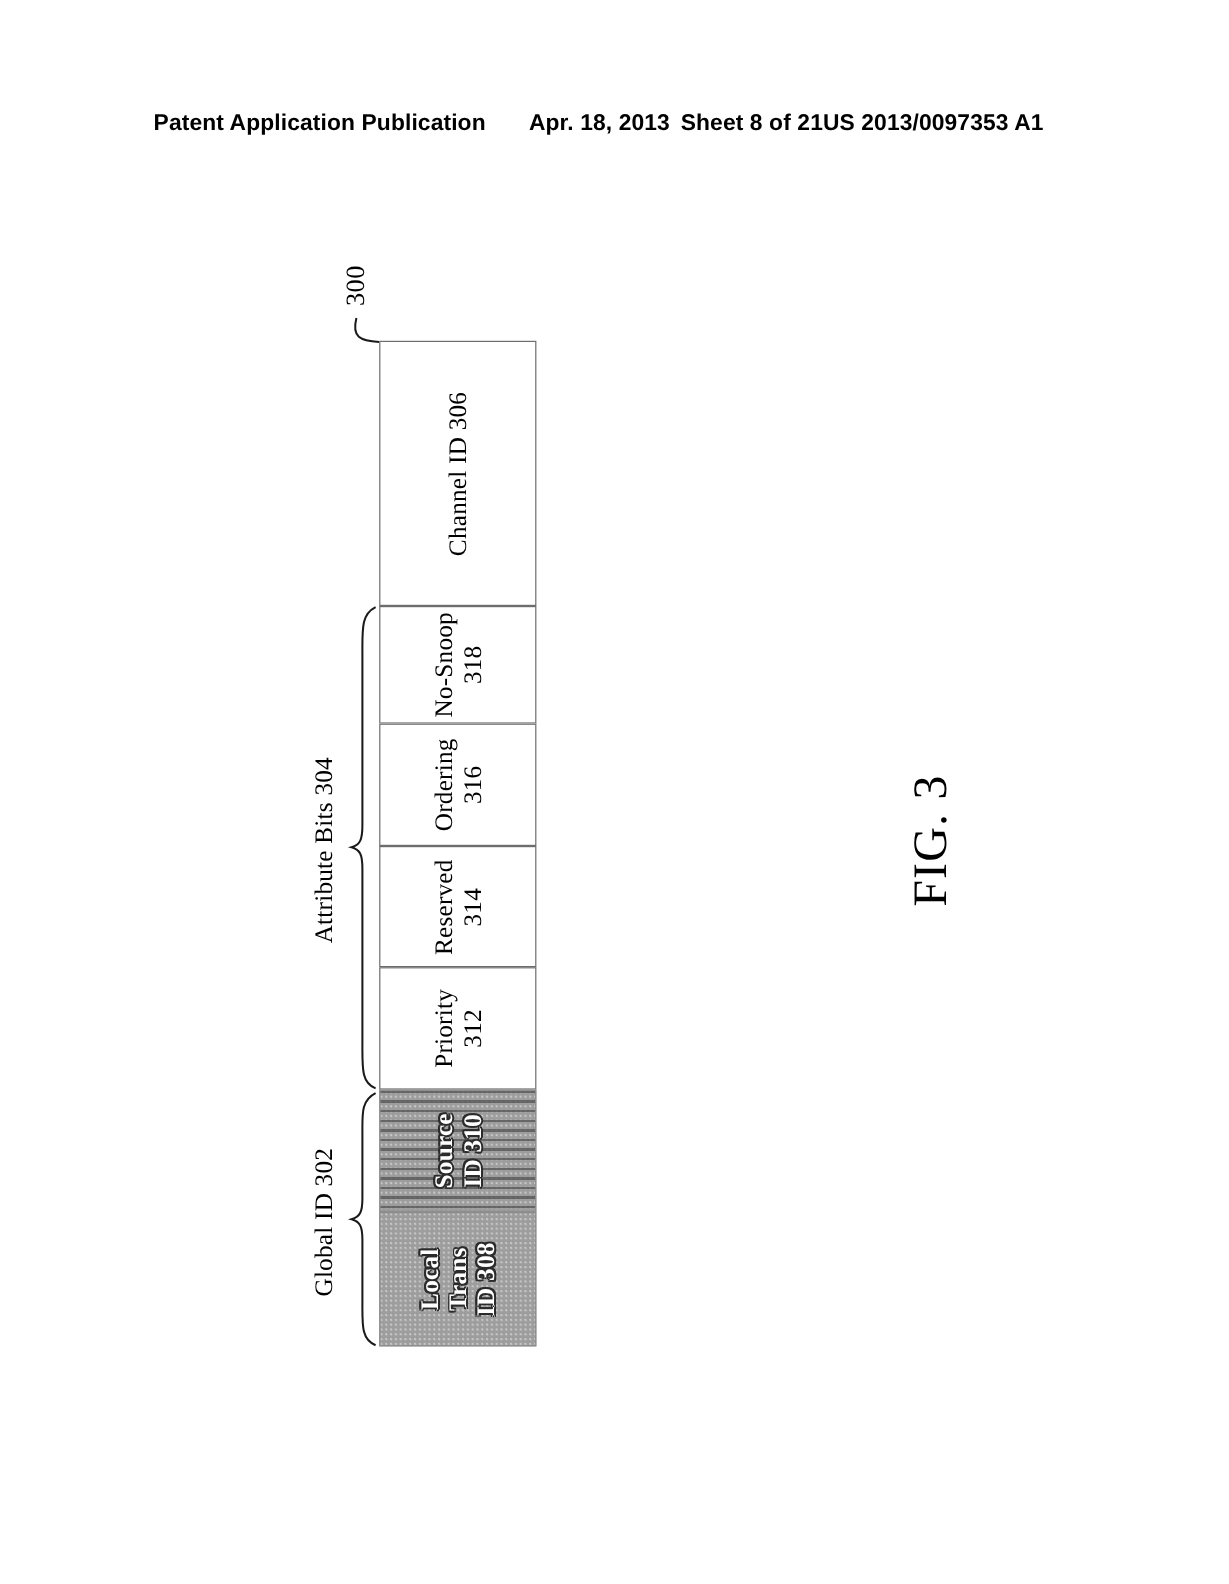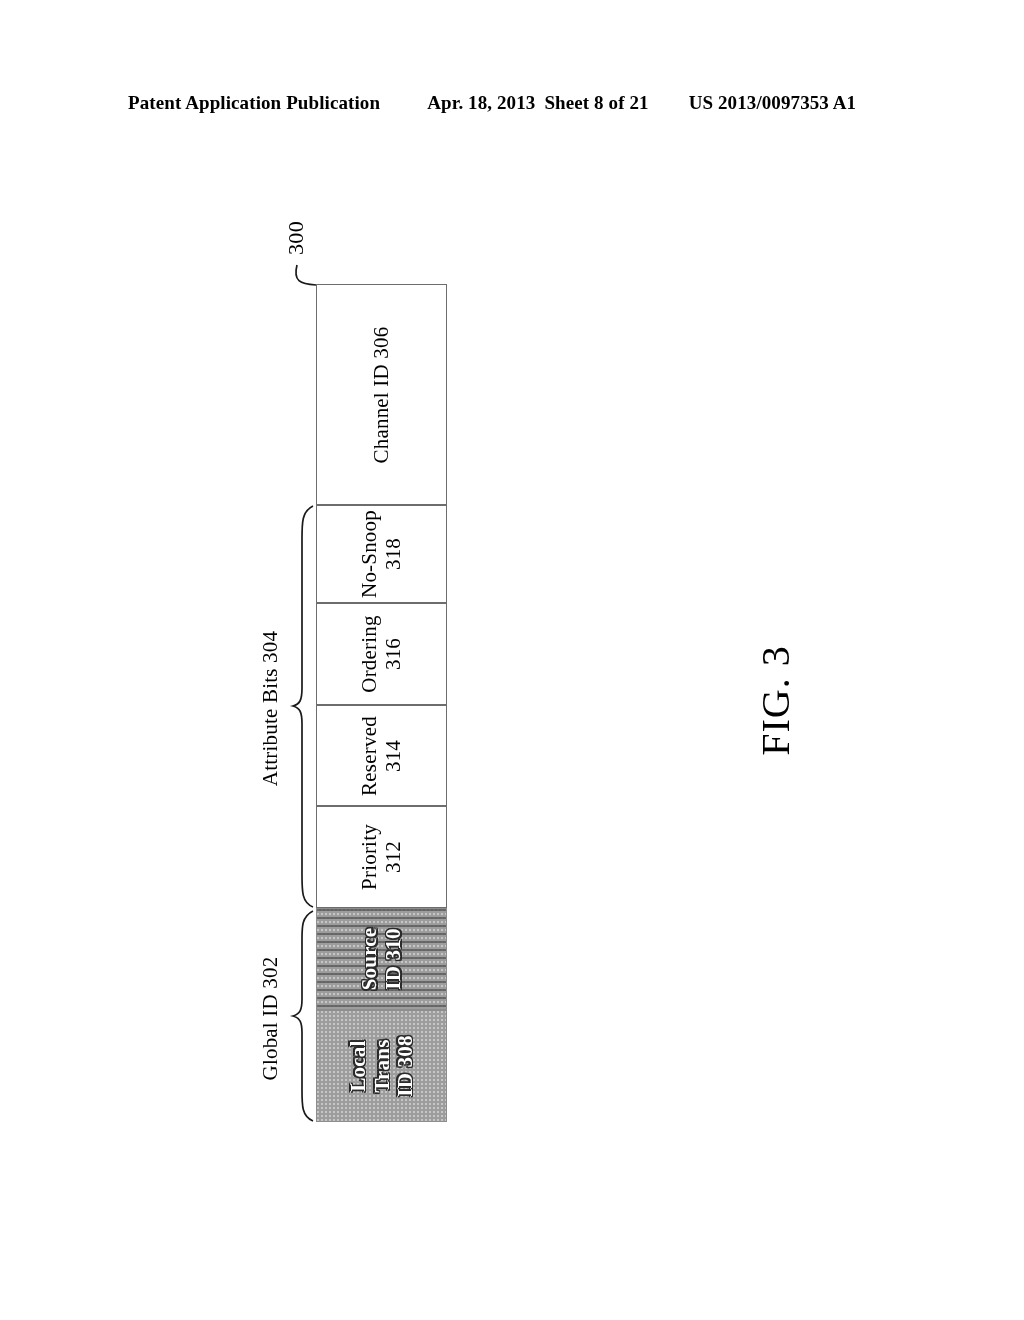--- a/index.html
+++ b/index.html
@@ -16,32 +16,32 @@
     overflow: hidden;
   }
 
   
   #page-header {
     position: absolute;
     top: 92px;
     left: 128px;
     width: 768px;
     height: 26px;
-    font-family: Liberation Serif, serif;
+    font-family: Liberation Sans, sans-serif;
     font-weight: bold;
     font-size: 19px;
     letter-spacing: 0.1px;
     white-space: nowrap;
     display: flex;
     align-items: baseline;
   }
   #page-header .hdr-pub   { }
-  #page-header .hdr-date  { margin-left: 47px; }
+  #page-header .hdr-date  { margin-left: 36px; }
   #page-header .hdr-sheet { margin-left: 9px; }
-  #page-header .hdr-num   { margin-left: 40px; }
+  #page-header .hdr-num   { }
 
   
   #figure {
     position: absolute;
     left: 0;
     top: 0;
     width: 1024px;
     height: 1320px;
   }
 

